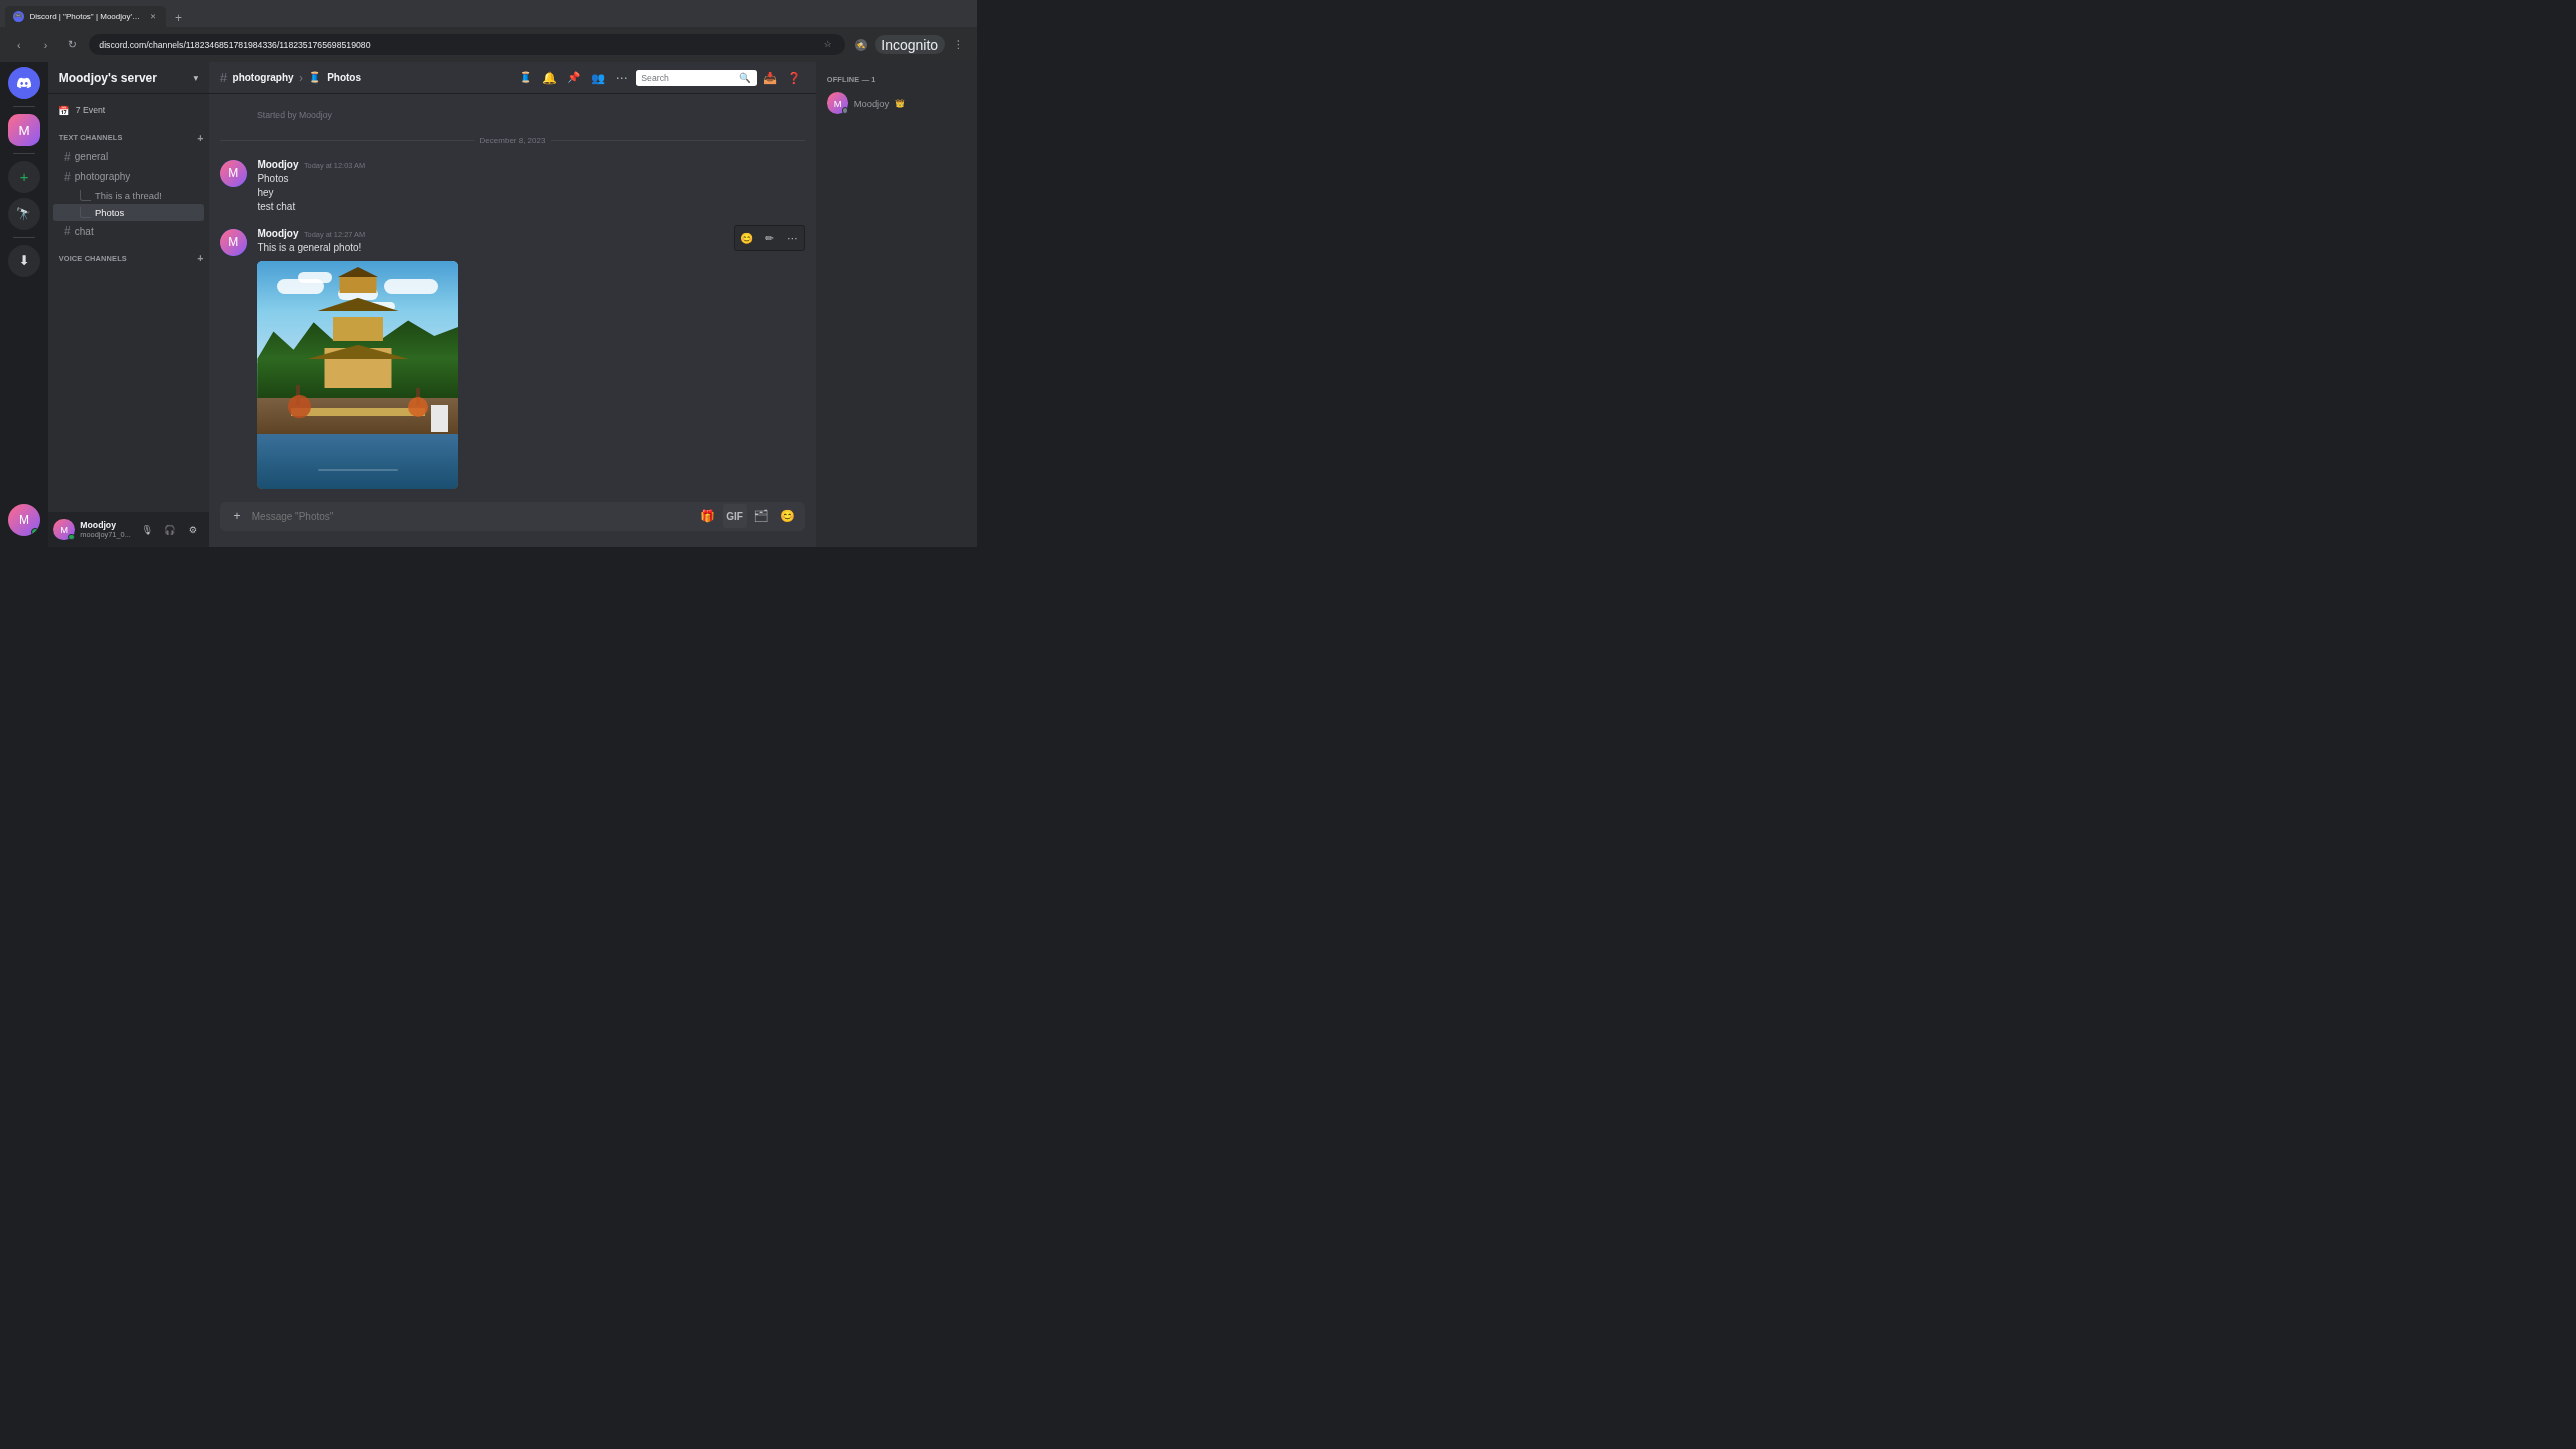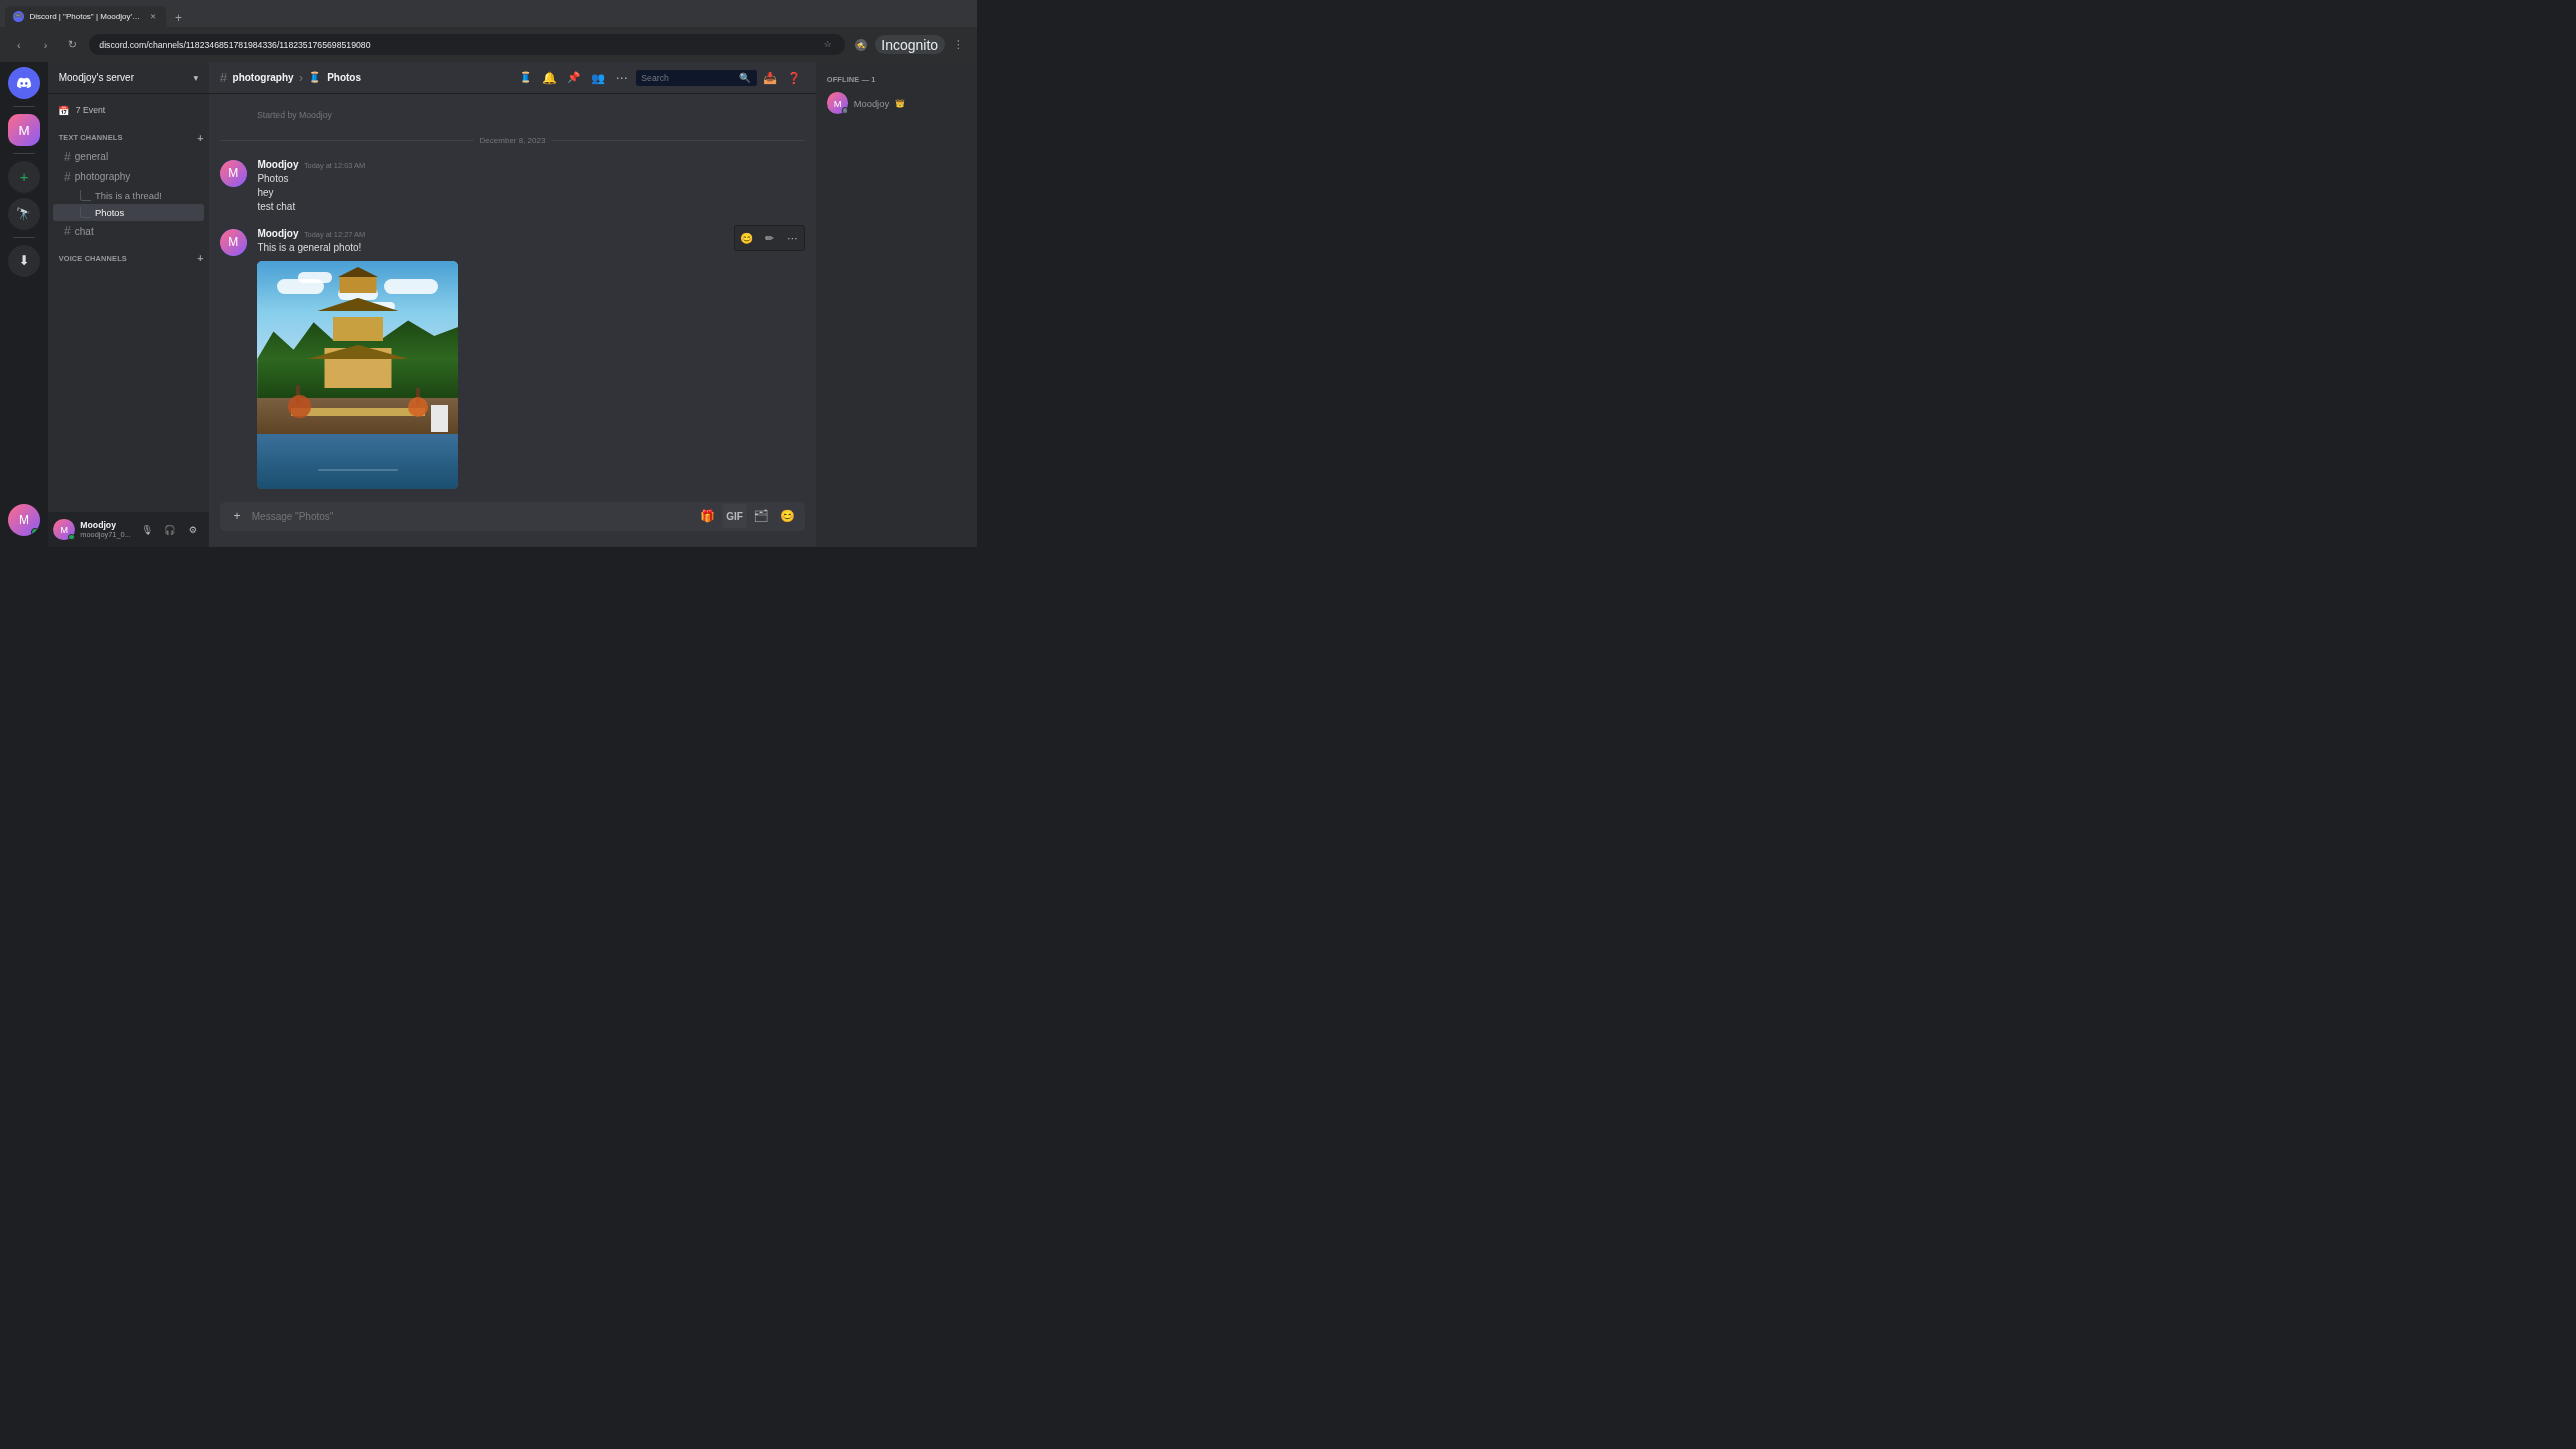--- a/index.html
+++ b/index.html
@@ -255,22 +255,22 @@
     .server-header {
       height: 32px;
       padding: 0 10.7px;
       display: flex;
       align-items: center;
       justify-content: space-between;
       border-bottom: 0.7px solid #1e1f22;
       cursor: pointer;
     }
     .server-name {
-      font-weight: 400;
-      font-size: 10px;
+      font-weight: 700;
+      font-size: 12px;
       color: #f2f3f5;
     }
     .server-header-icon {
       color: #b9bbbe;
       font-size: 9.4px;
     }
     .sidebar-content {
       flex: 1;
       overflow-y: auto;
       padding: 5.4px 0;
@@ -436,21 +436,21 @@
       display: flex;
       align-items: center;
       justify-content: center;
       border-radius: 2.7px;
       color: #b9bbbe;
       font-size: 12px;
       cursor: pointer;
     }
     .search-bar-header {
       height: 16px;
-      background: #0f172a;
+      background: #ffffff;
       border-radius: 2.7px;
       padding: 0 5.4px;
       display: flex;
       align-items: center;
       gap: 5.4px;
       min-width: 121px;
     }
     .search-text {
       font-size: 8.7px;
       color: #72767d;

